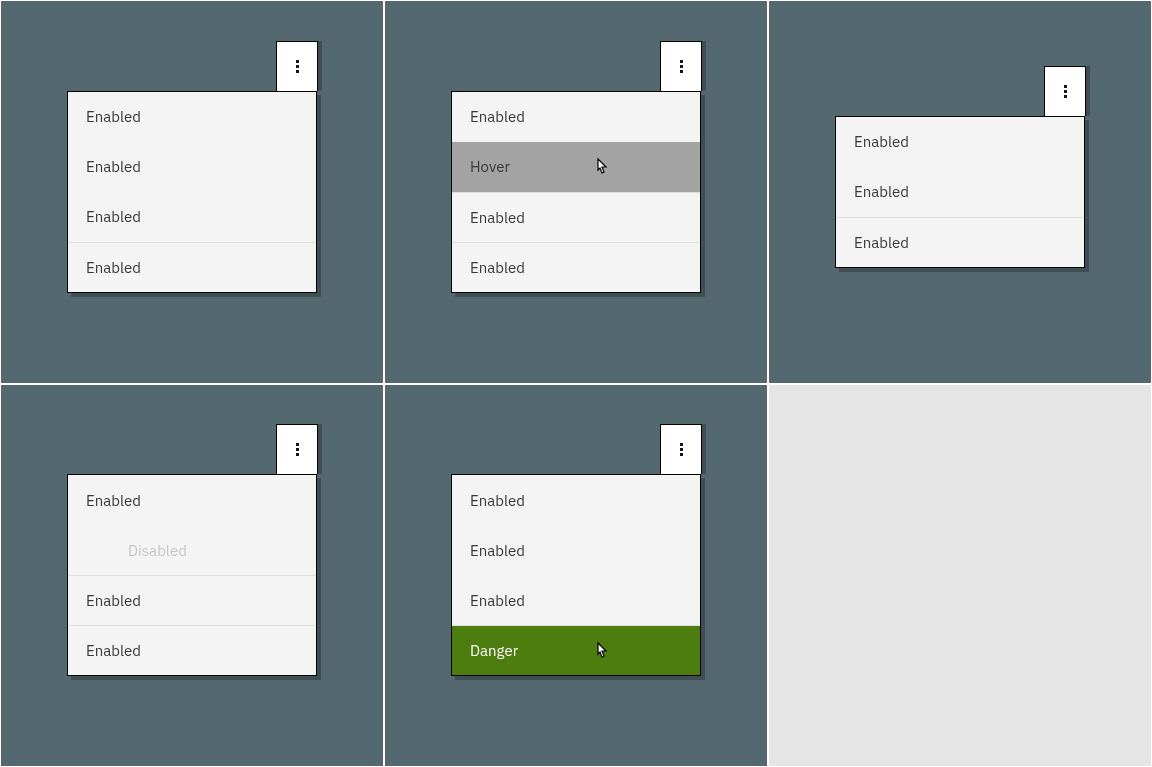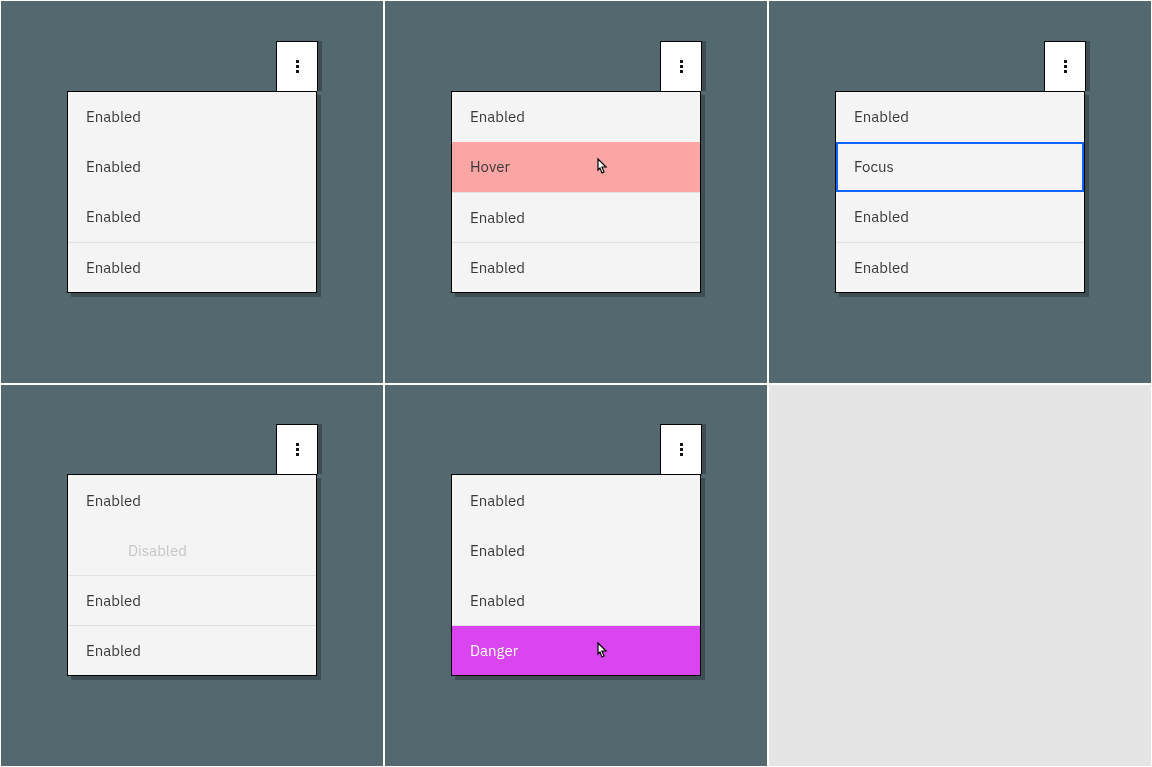--- a/index.html
+++ b/index.html
@@ -80,36 +80,36 @@
       color: #393939;
       cursor: pointer;
       position: relative;
     }
     
     .menu-item.has-border {
       border-top: 1px solid #e0e0e0;
     }
     
     .menu-item.hover {
-      background: #fca5a5;
+      background: #a3a3a3;
     }
     
     .menu-item.focus {
       outline: 2px solid #0f62fe;
       outline-offset: -2px;
     }
     
     .menu-item.disabled {
       color: #c6c6c6;
       cursor: not-allowed;
       margin-left: 42px;
     }
     
     .menu-item.danger {
-      background: #d946ef;
+      background: #4d7c0f;
       color: #fff;
     }
     
     .cursor-icon {
       position: absolute;
       left: 140px;
       top: 50%;
       transform: translateY(-50%);
       width: 20px;
       height: 22px;
@@ -170,21 +170,20 @@
   <div class="menu-wrapper">
     <div class="overflow-btn">
       <div class="dots">
         <span></span>
           <span></span>
           <span></span>
       </div>
     </div>
     <div class="menu">
       <div class="menu-item">Enabled</div>
-      <div class="menu-item focus">Focus</div>
       <div class="menu-item">Enabled</div>
       <div class="menu-item has-border">Enabled</div>
     </div>
   </div>
 </div>
 
 <div class="cell">
   <div class="menu-wrapper">
     <div class="overflow-btn">
       <div class="dots">

